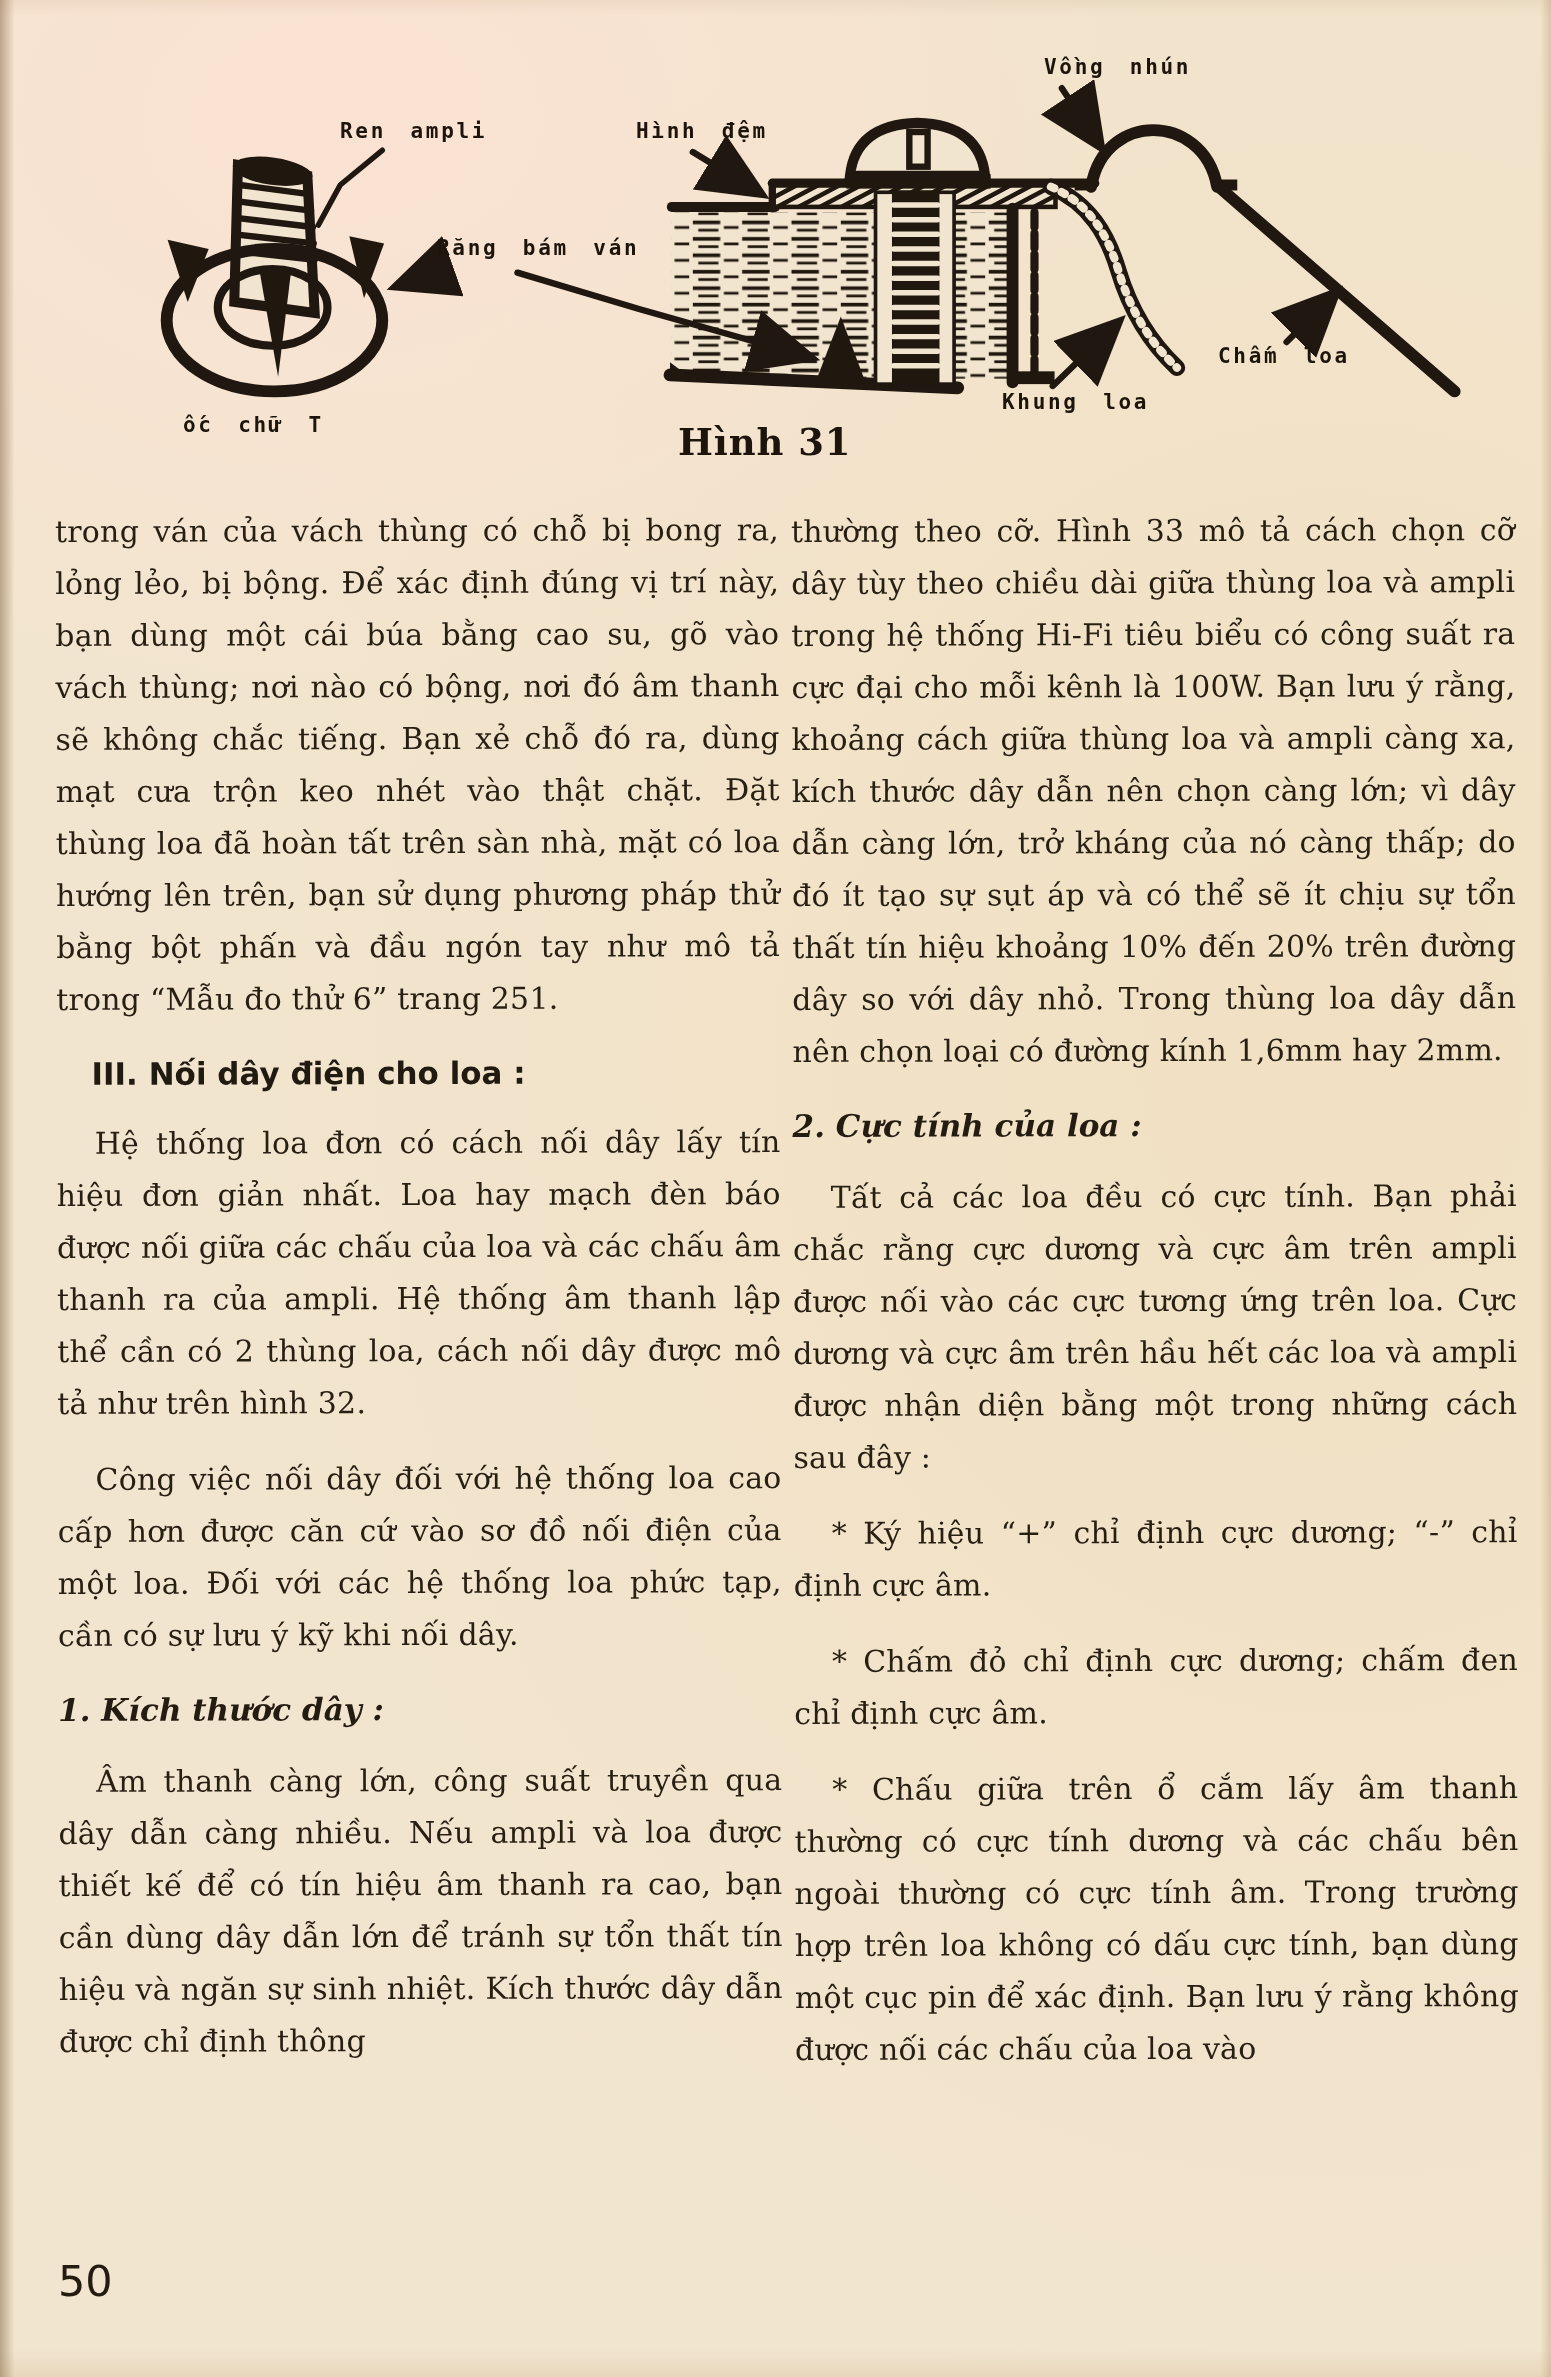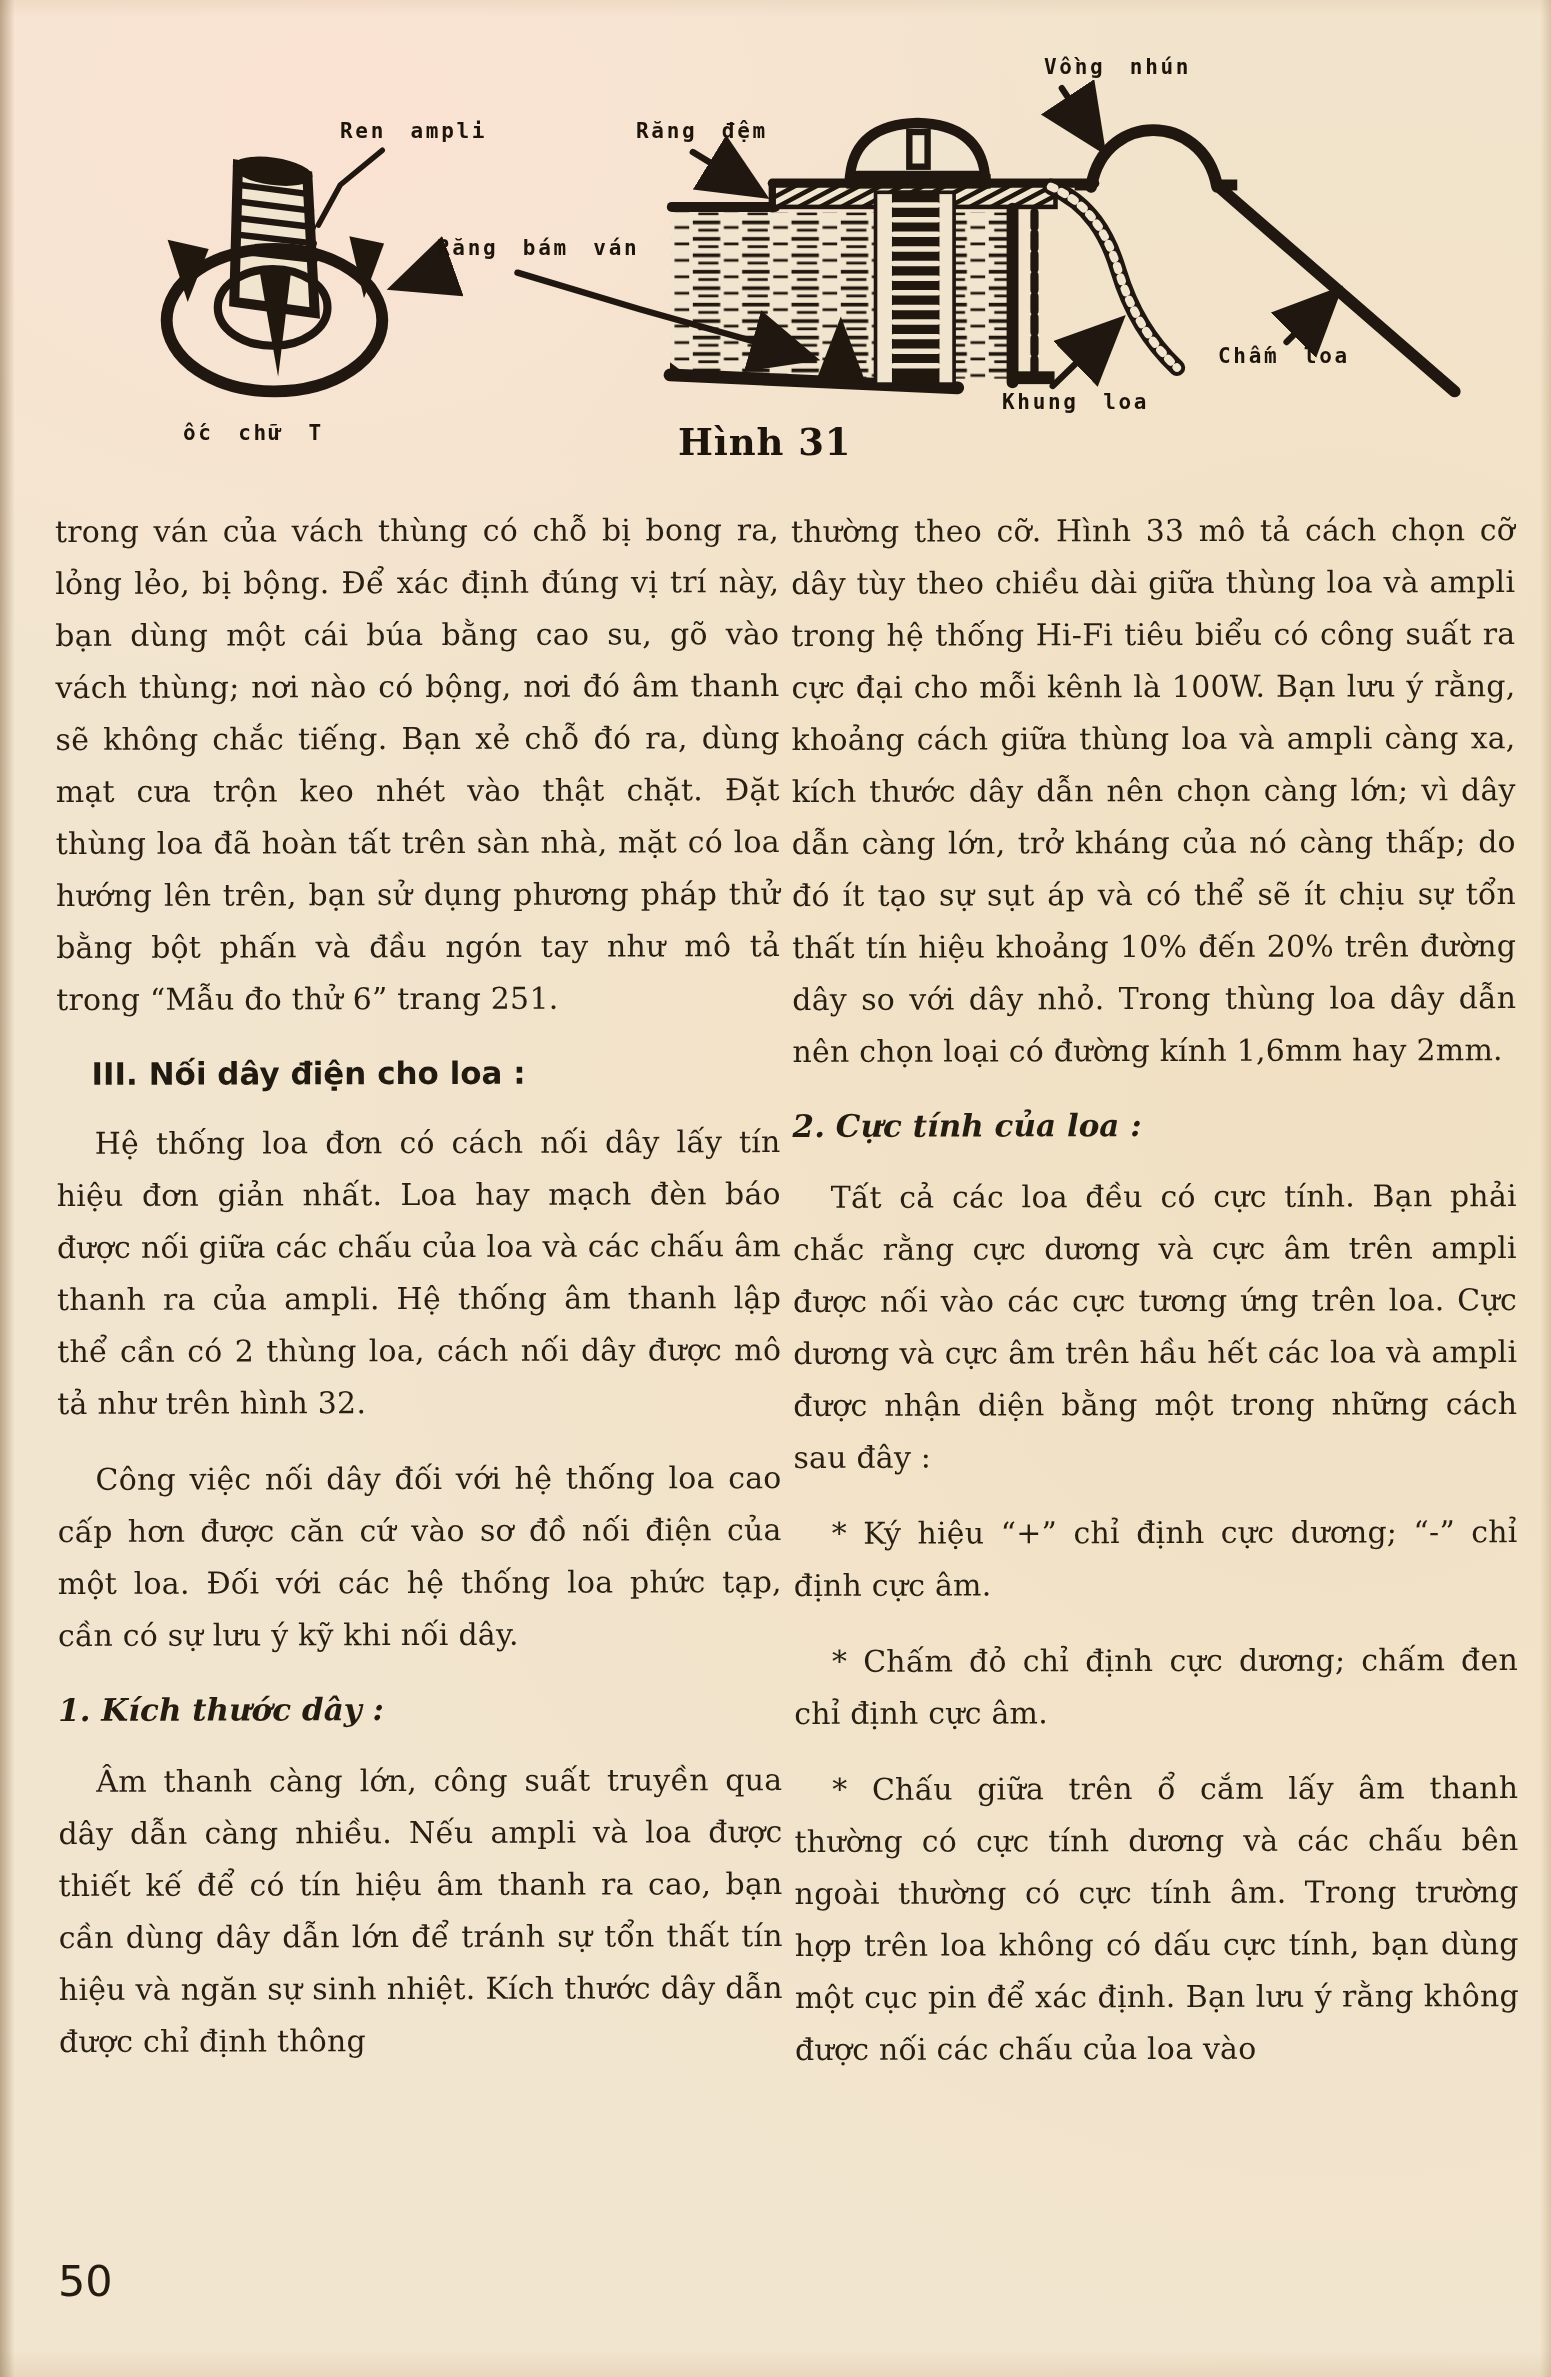--- a/index.html
+++ b/index.html
@@ -143,26 +143,26 @@
         <line x1="758" y1="126" x2="830" y2="170" stroke-width="7" marker-end="url(#ah)"></line>
         <line x1="1162" y1="56" x2="1203" y2="118" stroke-width="7" marker-end="url(#ah)"></line>
         <line x1="492" y1="252" x2="436" y2="272" stroke-width="7" marker-end="url(#ah)"></line>
         <polyline points="566,258 700,298 884,350" stroke-width="7" marker-end="url(#ah)"></polyline>
         <line x1="1408" y1="334" x2="1460" y2="282" stroke-width="7" marker-end="url(#ah)"></line>
         <line x1="1152" y1="382" x2="1222" y2="314" stroke-width="7" marker-end="url(#ah)"></line>
       </g>
     </svg>
 
     <div class="fig-label" style="left:340px; top:82px;">Ren ampli</div>
-    <div class="fig-label" style="left:636px; top:82px;">Răng đệm</div>
+    <div class="fig-label" style="left:636px; top:82px;">Hình đệm</div>
     <div class="fig-label" style="left:1044px; top:18.3px;">Vồng nhún</div>
     <div class="fig-label" style="left:437px; top:199px;">Răng bám ván</div>
     <div class="fig-label" style="left:1218px; top:307px;">Chấm loa</div>
     <div class="fig-label" style="left:978px; top:353px;margin-left:24px;">Khung loa</div>
-    <div class="fig-label" style="left:183px; top:384px;">ốc chữ T</div>
+    <div class="fig-label" style="left:183px; top:376px;">ốc chữ T</div>
     <div class="fig-caption" style="left:678px; top:377px;margin-top:6px;">Hình 31</div>
   </div>
 
   <div class="col col-left">
     <p class="body-text">trong ván của vách thùng có chỗ bị bong ra, lỏng lẻo, bị bộng. Để xác định đúng vị trí này, bạn dùng một cái búa bằng cao su, gõ vào vách thùng; nơi nào có bộng, nơi đó âm thanh sẽ không chắc tiếng. Bạn xẻ chỗ đó ra, dùng mạt cưa trộn keo nhét vào thật chặt. Đặt thùng loa đã hoàn tất trên sàn nhà, mặt có loa hướng lên trên, bạn sử dụng phương pháp thử bằng bột phấn và đầu ngón tay như mô tả trong “Mẫu đo thử 6” trang 251.</p>
     <div class="sec-heading">III. Nối dây điện cho loa :</div>
     <p class="body-text indent">Hệ thống loa đơn có cách nối dây lấy tín hiệu đơn giản nhất. Loa hay mạch đèn báo được nối giữa các chấu của loa và các chấu âm thanh ra của ampli. Hệ thống âm thanh lập thể cần có 2 thùng loa, cách nối dây được mô tả như trên hình 32.</p>
     <p class="body-text indent sp-before">Công việc nối dây đối với hệ thống loa cao cấp hơn được căn cứ vào sơ đồ nối điện của một loa. Đối với các hệ thống loa phức tạp, cần có sự lưu ý kỹ khi nối dây.</p>
     <div class="sub-heading">1. Kích thước dây :</div>
     <p class="body-text indent">Âm thanh càng lớn, công suất truyền qua dây dẫn càng nhiều. Nếu ampli và loa được thiết kế để có tín hiệu âm thanh ra cao, bạn cần dùng dây dẫn lớn để tránh sự tổn thất tín hiệu và ngăn sự sinh nhiệt. Kích thước dây dẫn được chỉ định thông</p>

